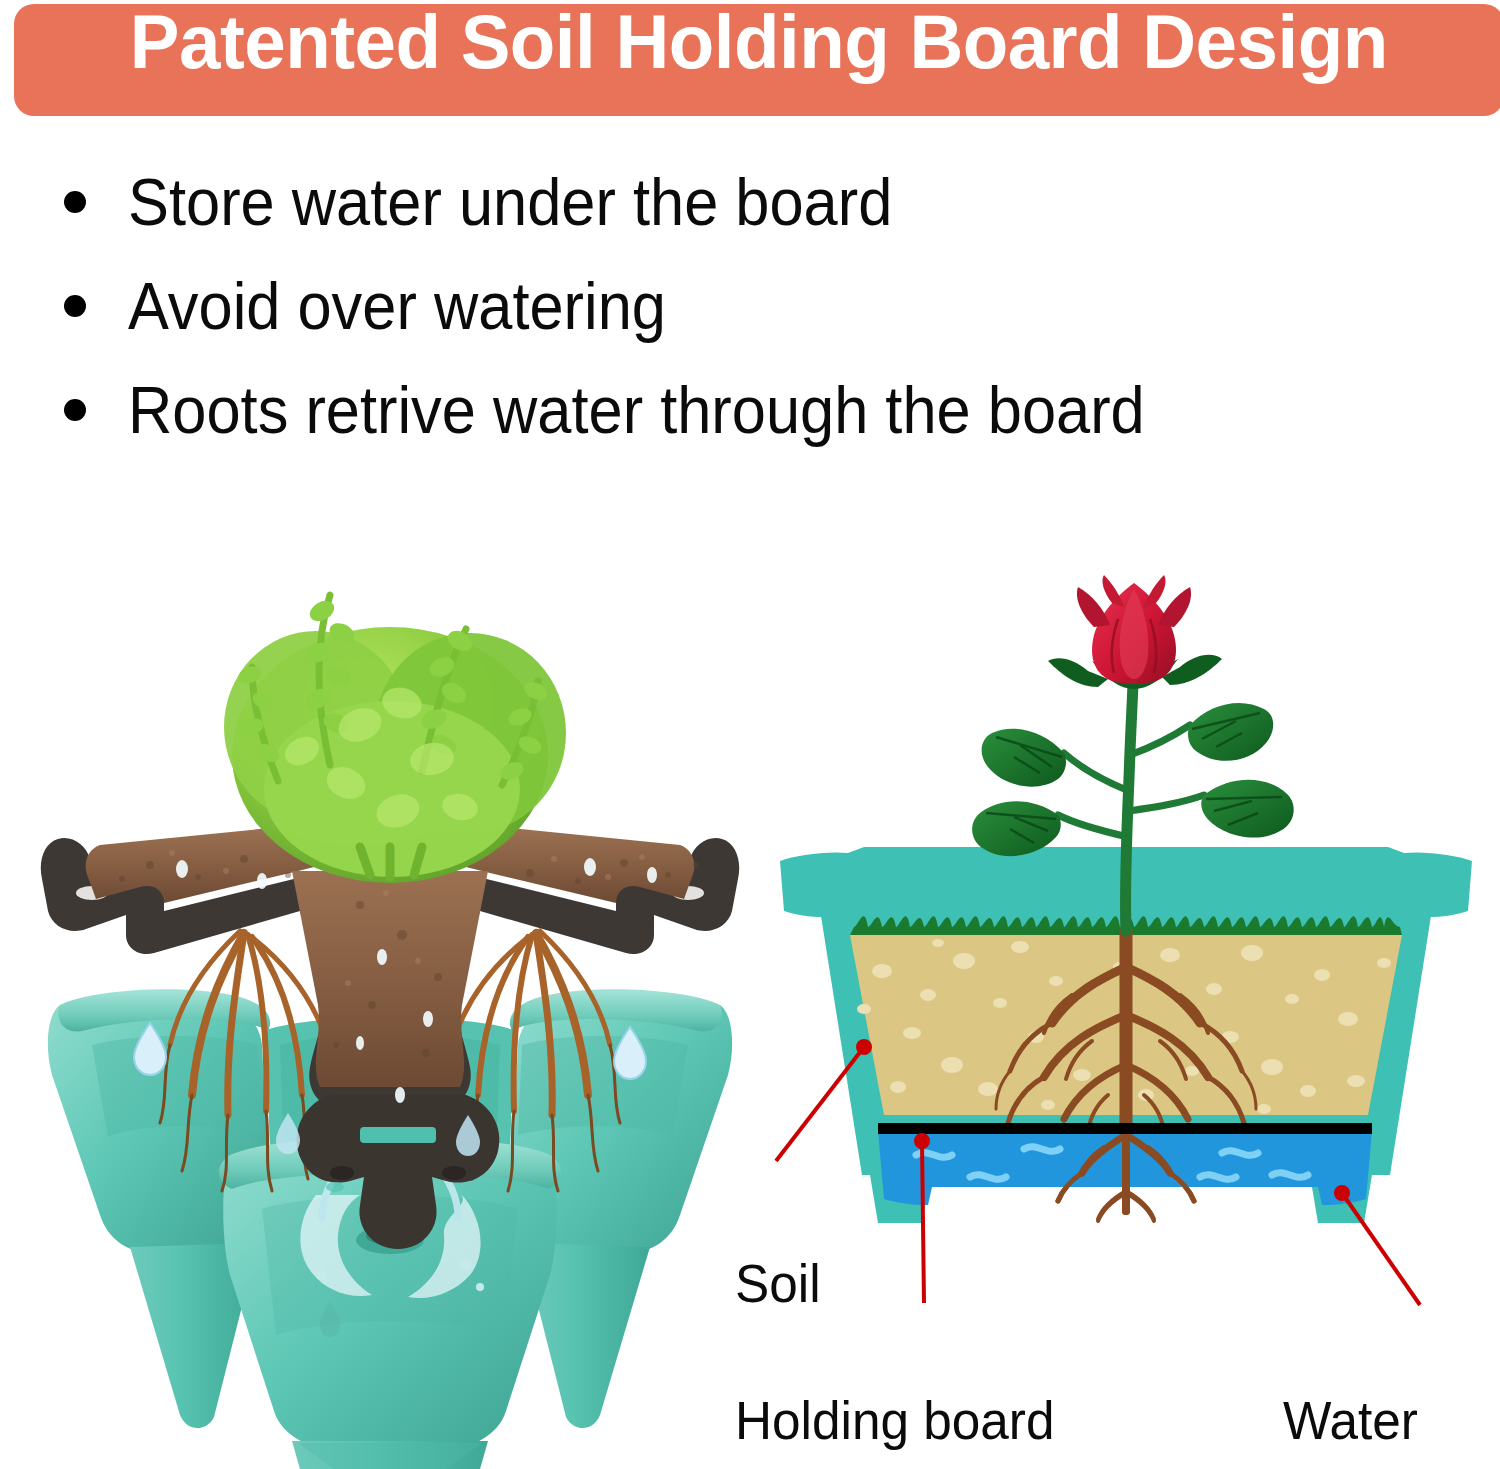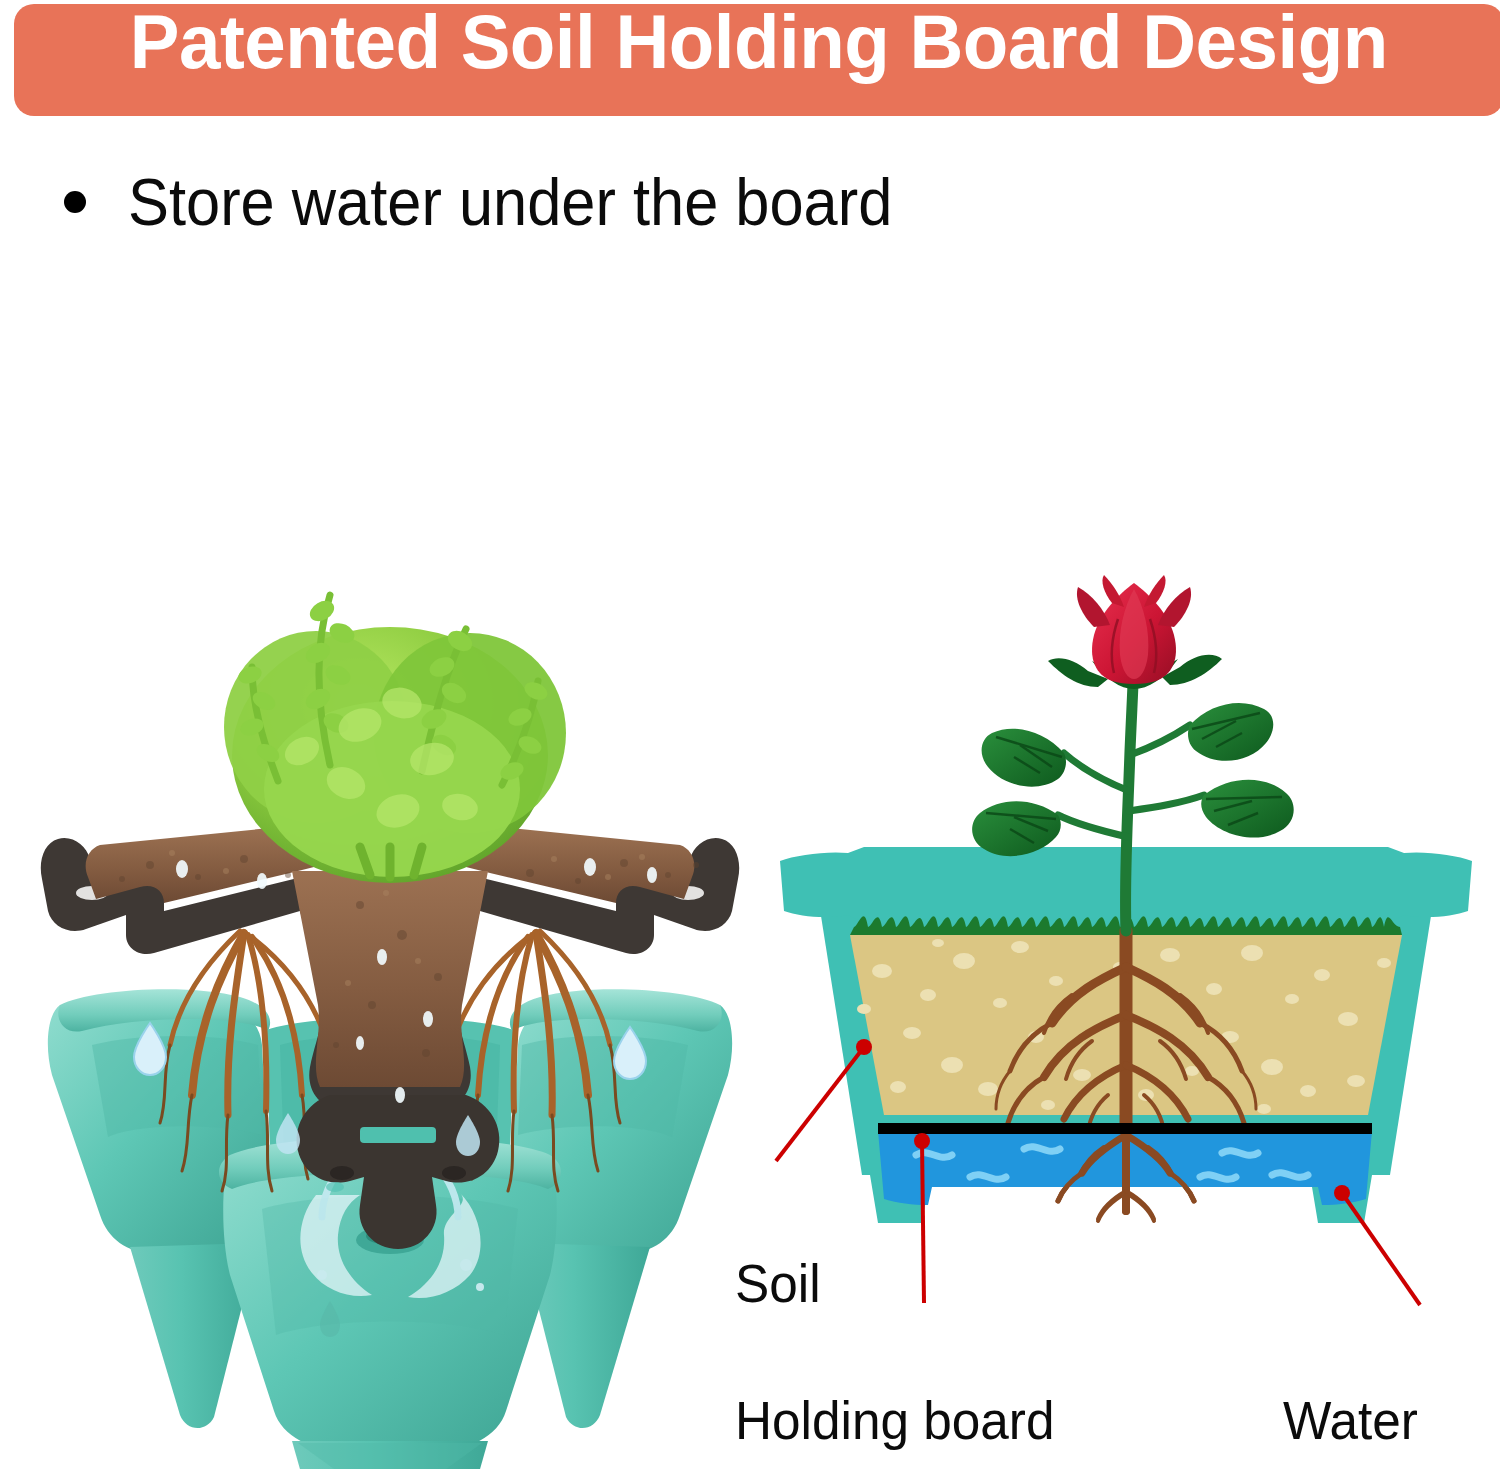--- a/index.html
+++ b/index.html
@@ -118,20 +118,28 @@
 <body>
 
 <div class="banner">
   <div class="banner-title">Patented Soil Holding Board Design</div>
 </div>
 
 <div class="bullets">
   <div class="bullet-row">
     <span class="bullet-dot"></span>
     <span class="bullet-text">Store water under the board</span>
+  </div>
+  <div class="bullet-row">
+    <span class="bullet-dot"></span>
+    <span class="bullet-text">Avoid over watering</span>
+  </div>
+  <div class="bullet-row">
+    <span class="bullet-dot"></span>
+    <span class="bullet-text">Roots retrive water through the board</span>
   </div>
 </div>
 
 <div class="figures">
 
   <div class="fig-left">
     <svg width="720" height="894" viewBox="0 0 720 894" xmlns="http://www.w3.org/2000/svg">
       <defs>
         <linearGradient id="tealBody" x1="0" y1="0" x2="1" y2="1">
           <stop offset="0%" stop-color="#8fdcce"></stop>

